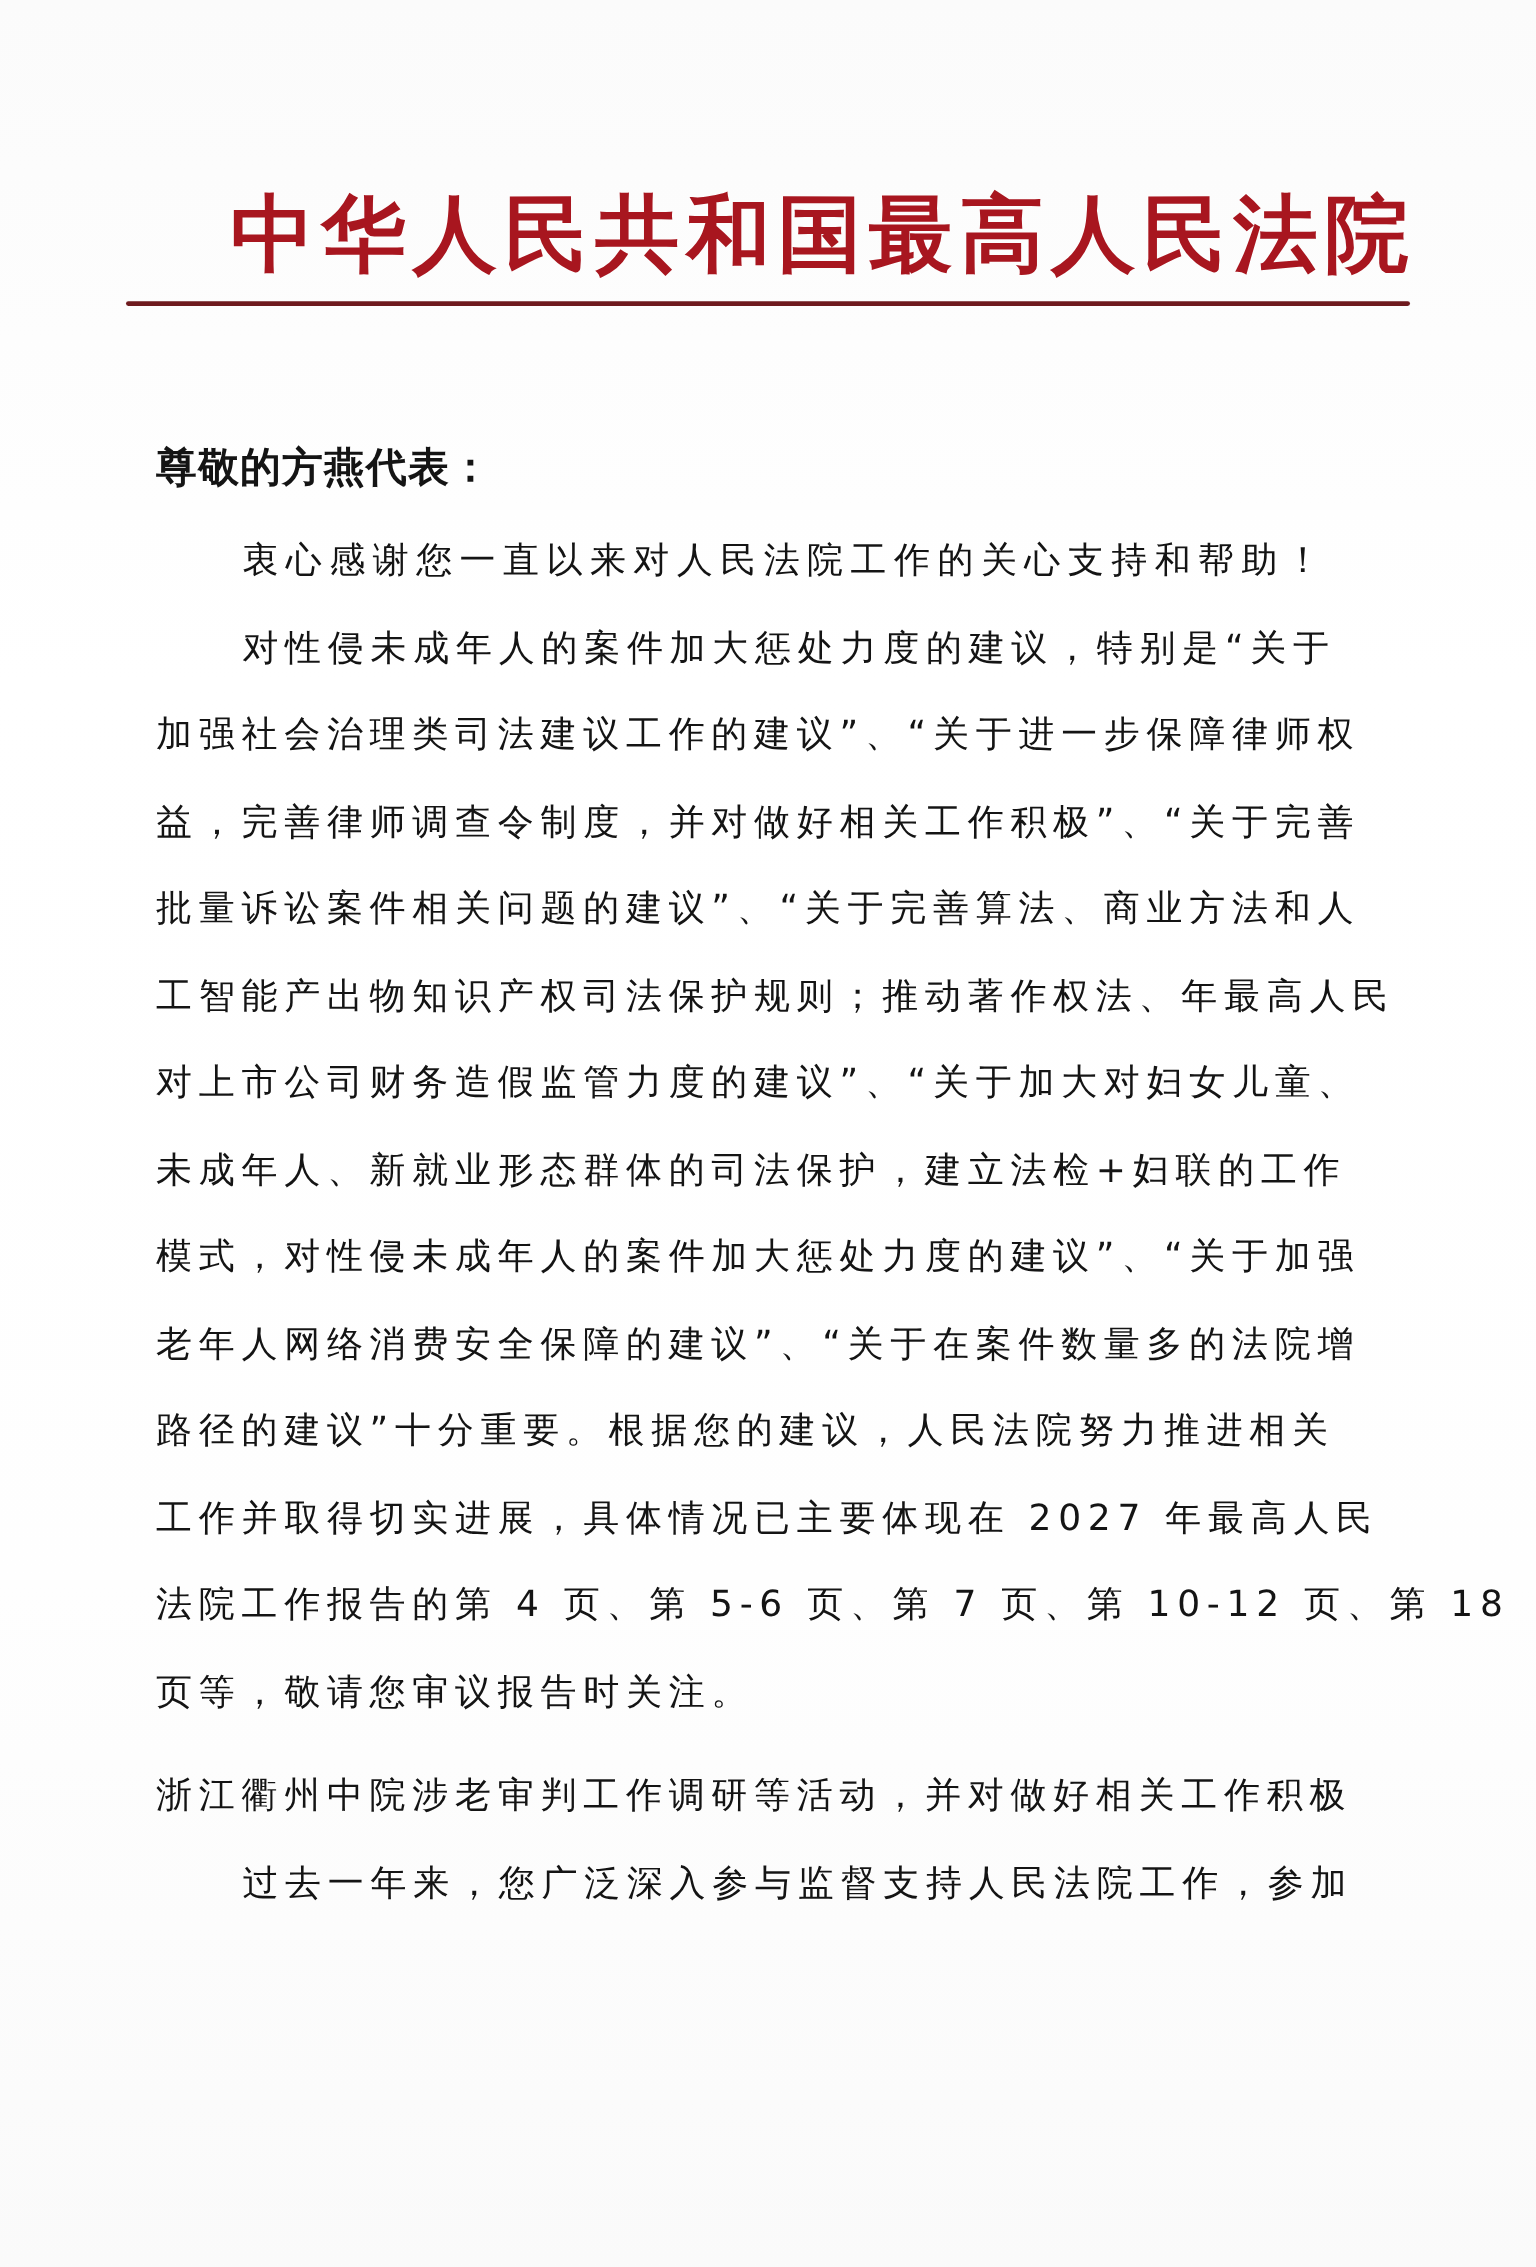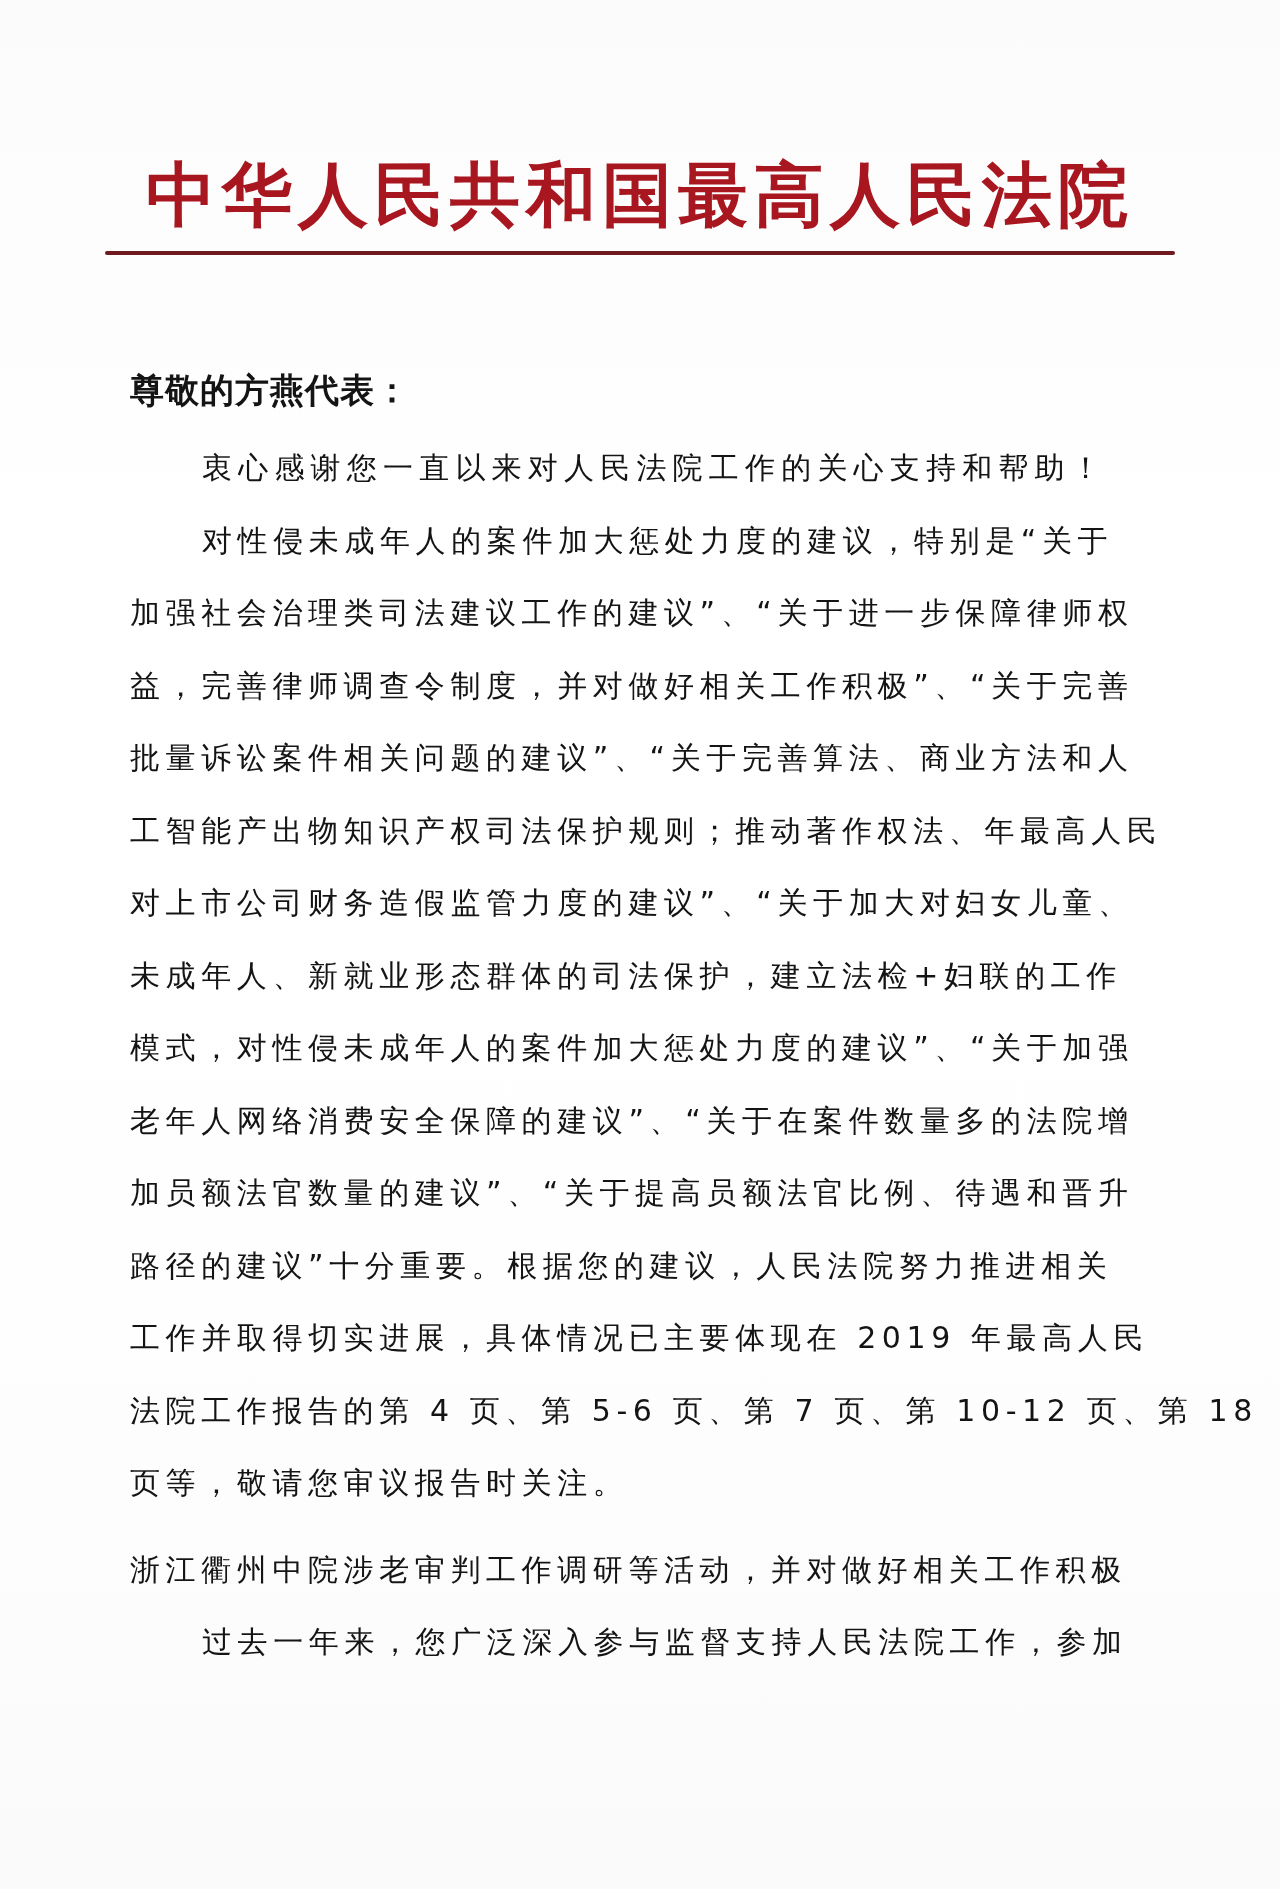--- a/index.html
+++ b/index.html
@@ -19,21 +19,21 @@
       left: 0; top: 0;
       width: 1280px;
       height: 1889px;
       background: linear-gradient(180deg, #fbfbfb 0%, #ffffff 30%, #fefefe 70%, #fafafa 100%);
     }
     .letterhead-title {
       position: absolute;
       left: 100px;
       top: 150px;
       width: 1080px;
-      text-align: center;
+      text-align: right;
       font-family: "DejaVu Serif", "Liberation Serif", serif;
       font-weight: bold;
       font-size: 70px;
       line-height: 90px;
       letter-spacing: 6px;
       color: #a8161f;
       white-space: nowrap;
     }
     .letterhead-rule {
       position: absolute;
@@ -94,23 +94,22 @@
     <p class="para p2">
       <span class="line first">对性侵未成年人的案件加大惩处力度的建议，特别是“关于</span>
       <span class="line">加强社会治理类司法建议工作的建议”、“关于进一步保障律师权</span>
       <span class="line">益，完善律师调查令制度，并对做好相关工作积极”、“关于完善</span>
       <span class="line">批量诉讼案件相关问题的建议”、“关于完善算法、商业方法和人</span>
       <span class="line">工智能产出物知识产权司法保护规则；推动著作权法、年最高人民</span>
       <span class="line">对上市公司财务造假监管力度的建议”、“关于加大对妇女儿童、</span>
       <span class="line">未成年人、新就业形态群体的司法保护，建立法检+妇联的工作</span>
       <span class="line">模式，对性侵未成年人的案件加大惩处力度的建议”、“关于加强</span>
       <span class="line">老年人网络消费安全保障的建议”、“关于在案件数量多的法院增</span>
-      <span class="line">加员额法官数量的建议”、“关于提高员额法官比例、待遇和晋升</span>
       <span class="line">路径的建议”十分重要。根据您的建议，人民法院努力推进相关</span>
-      <span class="line">工作并取得切实进展，具体情况已主要体现在 2019 年最高人民</span>
+      <span class="line">工作并取得切实进展，具体情况已主要体现在 2027 年最高人民</span>
       <span class="line">法院工作报告的第 4 页、第 5-6 页、第 7 页、第 10-12 页、第 18</span>
       <span class="line">页等，敬请您审议报告时关注。</span>
     </p>
 
     <p class="para p3">
       <span class="line">浙江衢州中院涉老审判工作调研等活动，并对做好相关工作积极</span>
       <span class="line first">过去一年来，您广泛深入参与监督支持人民法院工作，参加</span>
     </p>
 
   </div>

